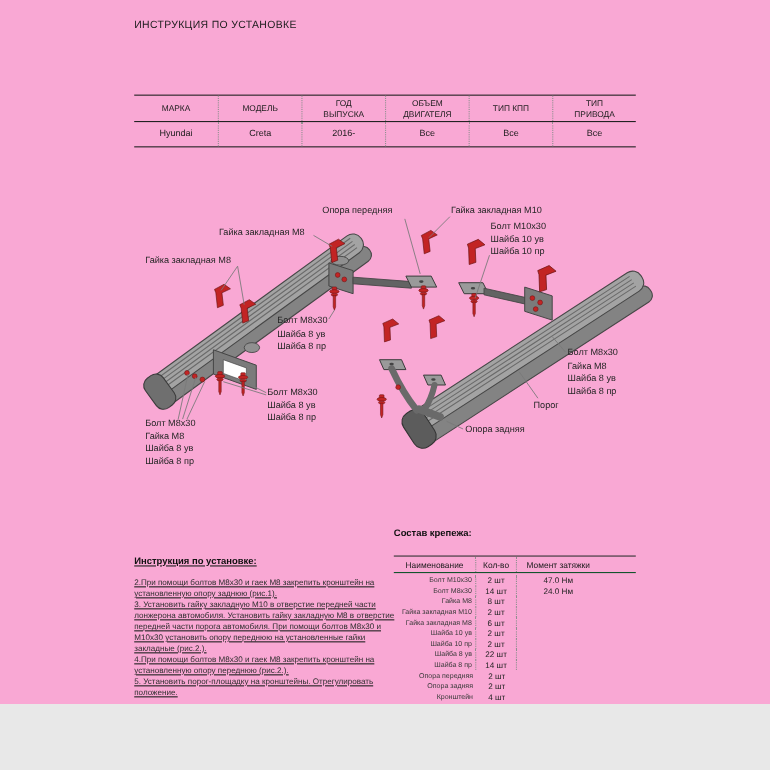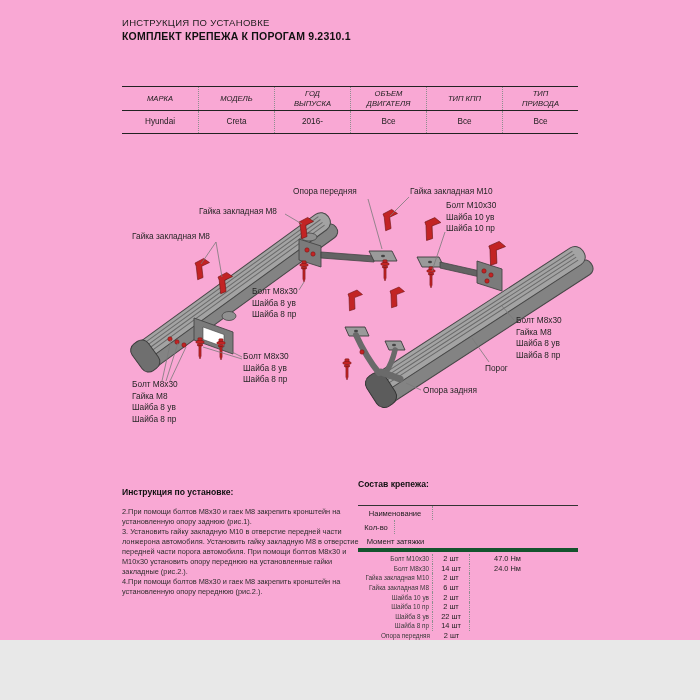--- a/index.html
+++ b/index.html
@@ -7,41 +7,41 @@
         font-family:"Liberation Sans",sans-serif;color:#222;overflow:hidden;}
   .abs{position:absolute;}
 
   
   .title1{left:122px;top:17px;font-size:9.5px;letter-spacing:.3px;color:#1c1c1c;}
   .title2{left:122px;top:30px;font-size:10.5px;font-weight:bold;letter-spacing:.2px;color:#111;}
 
   
   .vtable{left:122px;top:86px;width:456px;border-top:1.5px solid #222;border-bottom:1.5px solid #222;}
   .vrow{display:flex;}
-  .vrow.head{border-bottom:1.5px solid #222;font-style:italic;}
+  .vrow.head{border-bottom:1.5px solid #222;}
   .vcell{width:76px;box-sizing:border-box;display:flex;align-items:center;justify-content:center;
          text-align:center;white-space:pre-line;font-size:7.6px;line-height:1.25;color:#1c1c1c;}
   .vrow .vcell + .vcell{border-left:1px dotted #8f8f8f;}
   .vrow.head .vcell{height:23px;}
   .vrow.data .vcell{height:22px;font-size:8.2px;}
 
   
   .diagram-svg{left:0;top:170px;}
   .dlab{position:absolute;font-size:8.3px;line-height:11.5px;color:#262626;white-space:pre-line;}
 
   
-  .instr{left:122px;top:487px;width:238px;}
+  .instr{left:122px;top:505px;width:238px;text-decoration:underline;}
   .instr-h{font-size:8.6px;font-weight:bold;color:#111;margin-bottom:10px;}
   .instr p{margin:0;font-size:7.35px;line-height:10px;color:#2e2e2e;}
 
   
   .hw{left:358px;top:479px;width:220px;}
   .hw-h{font-size:8.6px;font-weight:bold;color:#111;margin-bottom:16px;}
   .hw-table{border-top:1px solid #333;}
-  .hw-hrow{display:flex;border-bottom:4px solid #14532d;flex-direction:column;}
+  .hw-hrow{display:flex;border-bottom:1px solid #14532d;}
   .hw-hrow span{font-size:7.6px;padding:2.5px 0;text-align:center;box-sizing:border-box;color:#1c1c1c;}
   .hw-hrow .c1,.hw-hrow .c2{border-right:1px dotted #8f8f8f;}
   .c1{width:75px;} .c2{width:37px;} .c3{width:75px;}
   .hw-rows{padding-top:2px;}
   .hw-row{display:flex;height:9.6px;align-items:center;}
   .hw-name{width:75px;text-align:right;padding-right:3px;font-size:6.4px;color:#3a3a3a;box-sizing:border-box;}
   .hw-qty{width:37px;text-align:center;font-size:7.4px;color:#222;box-sizing:border-box;}
   .hw-tq{width:75px;text-align:center;font-size:7.4px;color:#222;}
   .hw-row.sep .hw-name,.hw-row.sep .hw-qty{border-right:1px dotted #8f8f8f;height:100%;
       display:flex;align-items:center;}
@@ -51,21 +51,20 @@
   
   .frule{left:122px;top:651px;width:456px;border-top:2px solid #1a1a1a;}
   .fnote{left:122px;top:659px;font-size:10px;color:#222;font-family:Liberation Serif, serif;}
 </style>
 </head>
 <body>
 
 <div class="page">
 
   <div class="abs title1">ИНСТРУКЦИЯ ПО УСТАНОВКЕ</div>
-  <div class="abs title2">КОМПЛЕКТ КРЕПЕЖА К ПОРОГАМ 9.2310.1</div>
 
   <div class="abs vtable">
     <div class="vrow head">
       <div class="vcell">МАРКА</div>
       <div class="vcell">МОДЕЛЬ</div>
       <div class="vcell">ГОД
 ВЫПУСКА</div>
       <div class="vcell">ОБЪЕМ
 ДВИГАТЕЛЯ</div>
       <div class="vcell">ТИП КПП</div>
@@ -199,20 +198,21 @@
 Шайба 8 ув
 Шайба 8 пр</div>
   <div class="dlab" style="left:485px;top:363px;">Порог</div>
   <div class="dlab" style="left:423px;top:385px;">Опора задняя</div>
 
   <div class="abs instr">
     <div class="instr-h">Инструкция по установке:</div>
     <p>2.При помощи болтов М8х30 и гаек М8 закрепить кронштейн на установленную опору заднюю (рис.1).</p>
     <p>3. Установить гайку закладную М10 в отверстие передней части лонжерона автомобиля. Установить гайку закладную М8 в отверстие передней части порога автомобиля. При помощи болтов М8х30 и М10х30 установить опору переднюю на установленные гайки закладные (рис.2.).</p>
     <p>4.При помощи болтов М8х30 и гаек М8 закрепить кронштейн на установленную опору переднюю (рис.2.).</p>
+    <p>5. Установить порог-площадку на кронштейны. Отрегулировать положение.</p>
   </div>
 
   <div class="abs hw">
     <div class="hw-h">Состав крепежа:</div>
     <div class="hw-table">
       <div class="hw-hrow">
         <span class="c1">Наименование</span>
         <span class="c2">Кол-во</span>
         <span class="c3">Момент затяжки</span>
       </div>
@@ -221,20 +221,25 @@
             <span class="hw-name">Болт М10х30</span>
             <span class="hw-qty">2 шт</span>
             <span class="hw-tq">47.0 Нм</span>
           </div>
           <div class="hw-row sep">
             <span class="hw-name">Болт М8х30</span>
             <span class="hw-qty">14 шт</span>
             <span class="hw-tq">24.0 Нм</span>
           </div>
           <div class="hw-row sep">
+            <span class="hw-name">Гайка М8</span>
+            <span class="hw-qty">8 шт</span>
+            <span class="hw-tq"></span>
+          </div>
+          <div class="hw-row sep">
             <span class="hw-name">Гайка закладная М10</span>
             <span class="hw-qty">2 шт</span>
             <span class="hw-tq"></span>
           </div>
           <div class="hw-row sep">
             <span class="hw-name">Гайка закладная М8</span>
             <span class="hw-qty">6 шт</span>
             <span class="hw-tq"></span>
           </div>
           <div class="hw-row sep">

